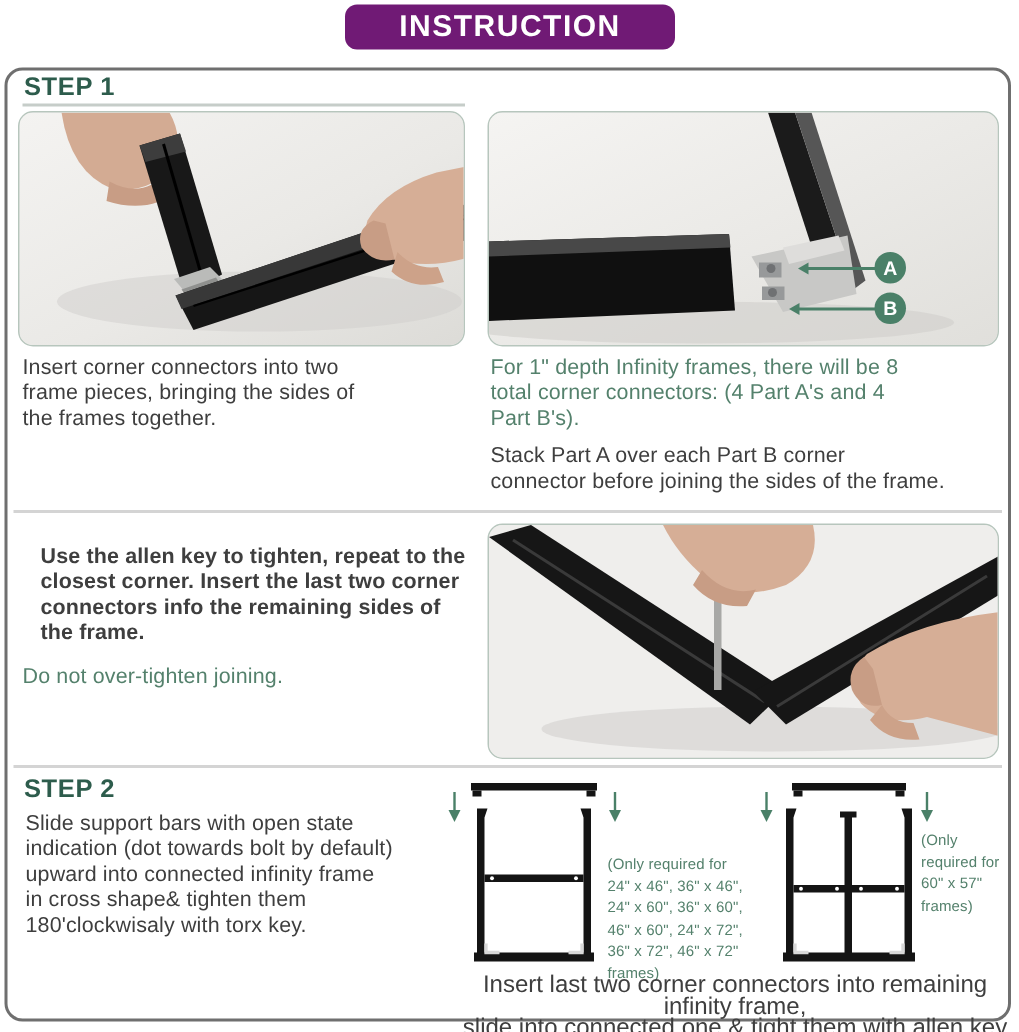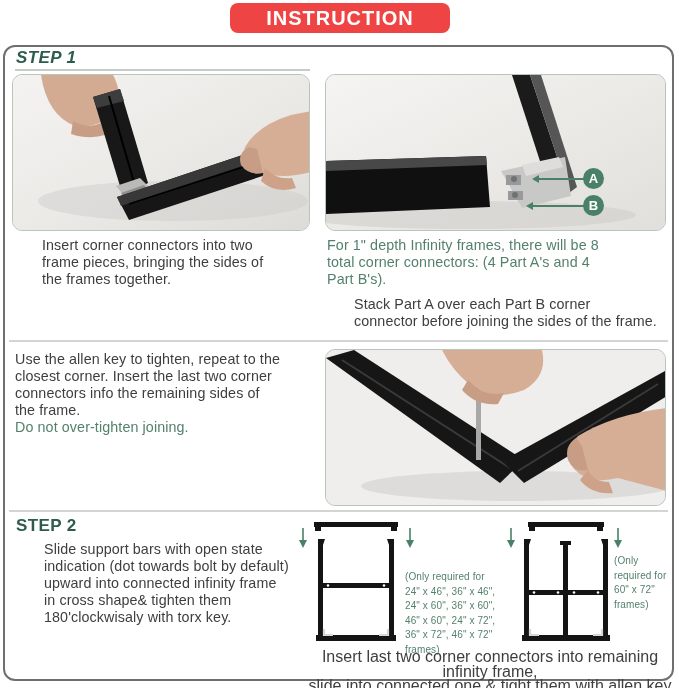--- a/index.html
+++ b/index.html
@@ -6,21 +6,21 @@
   html,body { width: 679px; height: 688px; }
   body {
     position: relative;
     background: #ffffff;
     font-family: "Liberation Sans", sans-serif;
     overflow: hidden;
     color: #3e3e3e;
   }
   .banner {
     position: absolute; left: 230px; top: 3px; width: 220px; height: 30px;
-    background: #ef4444; border-radius: 8px;
+    background: #701a75; border-radius: 8px;
     display: flex; align-items: center; justify-content: center;
   }
   .banner-title {
     color: #ffffff; font-size: 20px; font-weight: 800; letter-spacing: 1px;
   }
   .panel {
     position: absolute; left: 3px; top: 45px; width: 671px; height: 636px;
     border: 2px solid #6f6f6f; border-radius: 12px; background: #ffffff;
   }
   .step-heading {
@@ -32,21 +32,21 @@
     background: #c6cdc9;
   }
   .photo {
     position: absolute; border: 1px solid #b7c6bd; border-radius: 10px;
     overflow: hidden; background: #ececea;
   }
   .photo svg { display: block; }
   .divider { position: absolute; left: 9px; width: 659px; height: 2px; background: #d4d4d4; }
   .cap { position: absolute; font-size: 14.3px; line-height: 17px; letter-spacing: 0.1px; color: #3e3e3e; }
   .cap p { white-space: pre-line; margin: 0 0 8px 0; }
-  .cap p:last-child { margin-bottom: 0; margin-left: 27px; }
+  .cap p:last-child { margin-bottom: 0; }
   .teal { color: #54816c; }
   .note {
     position: absolute; font-size: 10px; line-height: 14.6px;
     color: #54816c; white-space: pre-line; letter-spacing: 0.1px;
   }
   .footer-cap {
     position: absolute; left: 305px; top: 650px; width: 370px;
     font-size: 16px; line-height: 14.5px; text-align: center;
     white-space: pre-line; color: #3e3e3e;
   }
@@ -66,21 +66,21 @@
 </style>
 </head>
 <body>
 
 <div class="banner">
   <span class="banner-title">INSTRUCTION</span>
 </div>
 
 <div class="panel"></div>
 
-<div class="step-heading" style="left:16px; top:48px;font-style:italic;">STEP 1</div>
+<div class="step-heading" style="left:16px; top:48px;">STEP 1</div>
 <div class="heading-underline"></div>
 
 <div class="photo" style="left:12px; top:74px; width:298px; height:157px;">
   <svg width="298" height="157" viewBox="0 0 298 157">
     <defs>
       <linearGradient id="pbg1" x1="0" y1="0" x2="1" y2="1">
         <stop offset="0" stop-color="#f4f3f1"></stop>
           <stop offset="0.55" stop-color="#eae9e6"></stop>
           <stop offset="1" stop-color="#dcdbd7"></stop>
       </linearGradient>
@@ -148,21 +148,21 @@
   <p class="teal">For 1" depth Infinity frames, there will be 8
 total corner connectors: (4 Part A's and 4
 Part B's).</p>
   <p>Stack Part A over each Part B corner
 connector before joining the sides of the frame.</p>
 </div>
 
 <div class="divider" style="top:340px;"></div>
 
 <div class="cap" style="left:15px; top:351px; width:320px;">
-  <p style="margin:0;">Use the allen key to tighten, repeat to the
+  <p style="margin:12px;font-weight:bold;">Use the allen key to tighten, repeat to the
 closest corner. Insert the last two corner
 connectors info the remaining sides of
 the frame.</p>
   <p class="teal" style="margin:0;">Do not over-tighten joining.</p>
 </div>
 
 <div class="photo" style="left:325px; top:349px; width:341px; height:157px;">
   <svg width="341" height="157" viewBox="0 0 341 157">
     <defs>
       <linearGradient id="pbg3" x1="0" y1="0" x2="1" y2="1">
@@ -265,17 +265,17 @@
 
   <rect x="9" y="71" width="74" height="5" fill="#141414"></rect>
   <circle cx="14" cy="73.5" r="1.3" fill="#ffffff"></circle>
   <circle cx="38" cy="73.5" r="1.3" fill="#ffffff"></circle>
   <circle cx="54" cy="73.5" r="1.3" fill="#ffffff"></circle>
   <circle cx="78" cy="73.5" r="1.3" fill="#ffffff"></circle>
 </svg>
 
 <div class="note" style="left:614px; top:554px; width:62px;">(Only
 required for
-60" x 72"
+60" x 57"
 frames)</div>
 
 <div class="footer-cap">Insert last two corner connectors into remaining infinity frame,
 slide into connected one &amp; tight them with allen key &amp; torx key.</div>
 
 </body></html>

